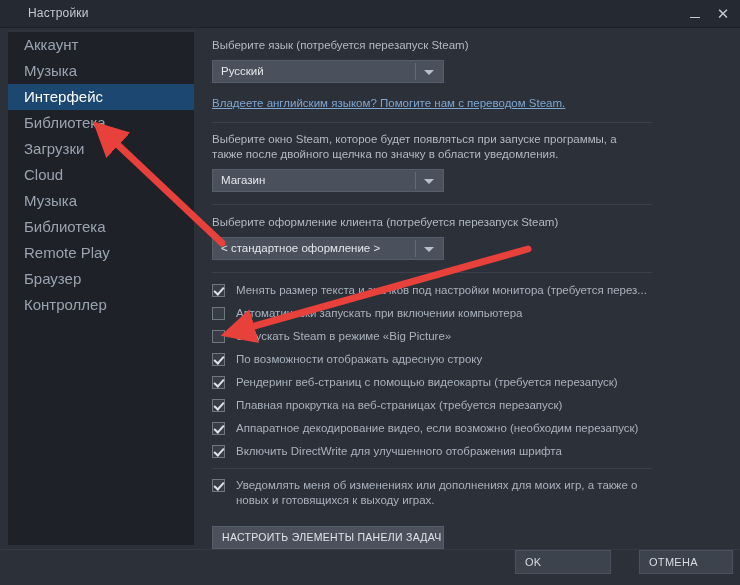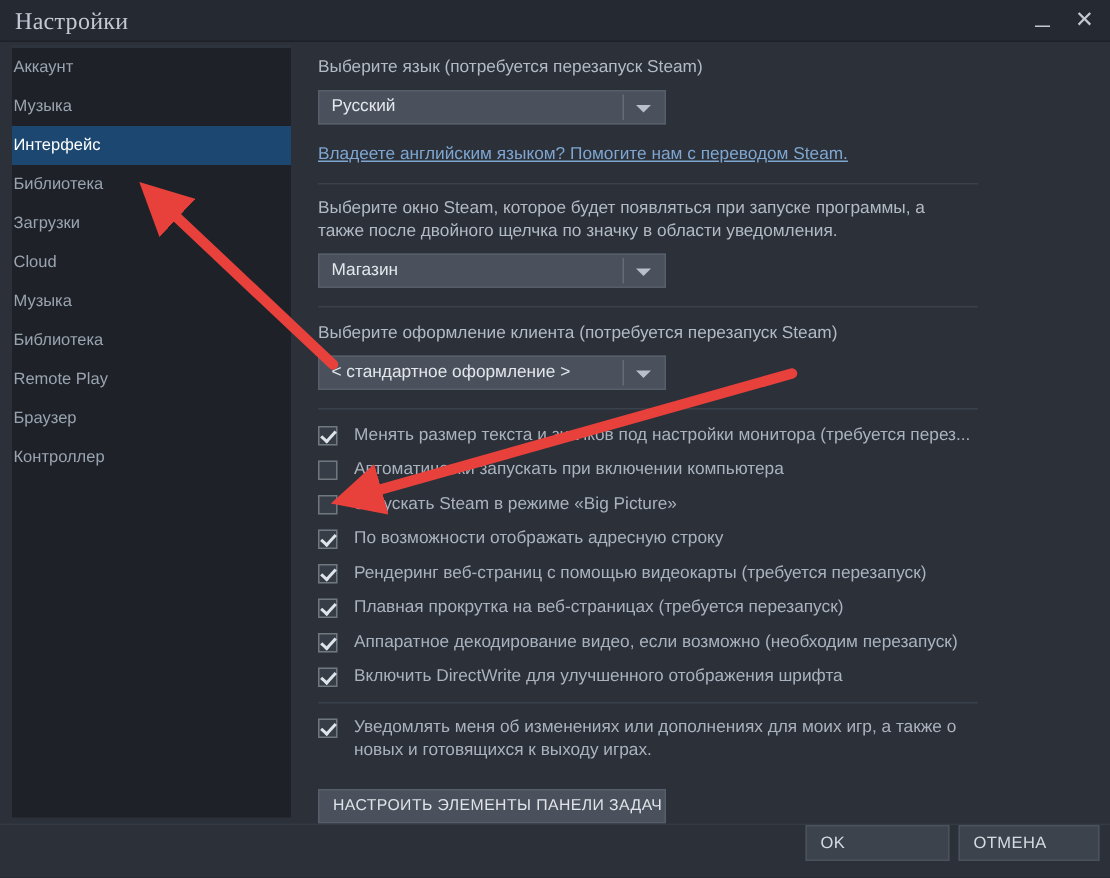--- a/index.html
+++ b/index.html
@@ -27,25 +27,24 @@
   #titlebar {
     position: absolute;
     left: 0; top: 0;
     width: 740px;
     height: 27px;
     background: #252a32;
     border-bottom: 1px solid #1d2128;
   }
   #title-text {
     position: absolute;
-    left: 10px; top: 6px;
-    font-size: 16px;
+    left: 28px; top: 6px;
+    font-size: 12px;
     color: #c3c9d2;
     letter-spacing: .2px;
-    font-family: Liberation Serif, serif;
   }
   .winbtn {
     position: absolute;
     top: 0;
     width: 26px;
     height: 27px;
     color: #c3c9d2;
     font-size: 13px;
     line-height: 27px;
     text-align: center;
@@ -69,22 +68,22 @@
     width: 186px;
     height: 515px;
     background: #1e2228;
     border-top: 2px solid #2e343d;
     box-sizing: border-box;
     overflow: hidden;
   }
   .side-item {
     height: 26px;
     line-height: 26px;
-    padding-left: 1px;
-    font-size: 11px;
+    padding-left: 16px;
+    font-size: 15px;
     color: #9aa4b0;
     white-space: nowrap;
     cursor: default;
   }
   .side-item.selected {
     background: #1b4771;
     color: #ffffff;
   }
 
   
@@ -215,21 +214,21 @@
     background: #3d434d;
     border: 1px solid #4b525d;
     box-sizing: border-box;
     color: #d7dbe1;
     font-size: 11px;
     line-height: 22px;
     padding-left: 9px;
     letter-spacing: .3px;
     cursor: default;
   }
-  #btn-ok { left: 537px; }
+  #btn-ok { left: 515px; }
   #btn-cancel { left: 639px; width: 94px; }
 
   
   #arrows {
     position: absolute;
     left: 0; top: 0;
     width: 740px; height: 585px;
     pointer-events: none;
   }
 </style>

